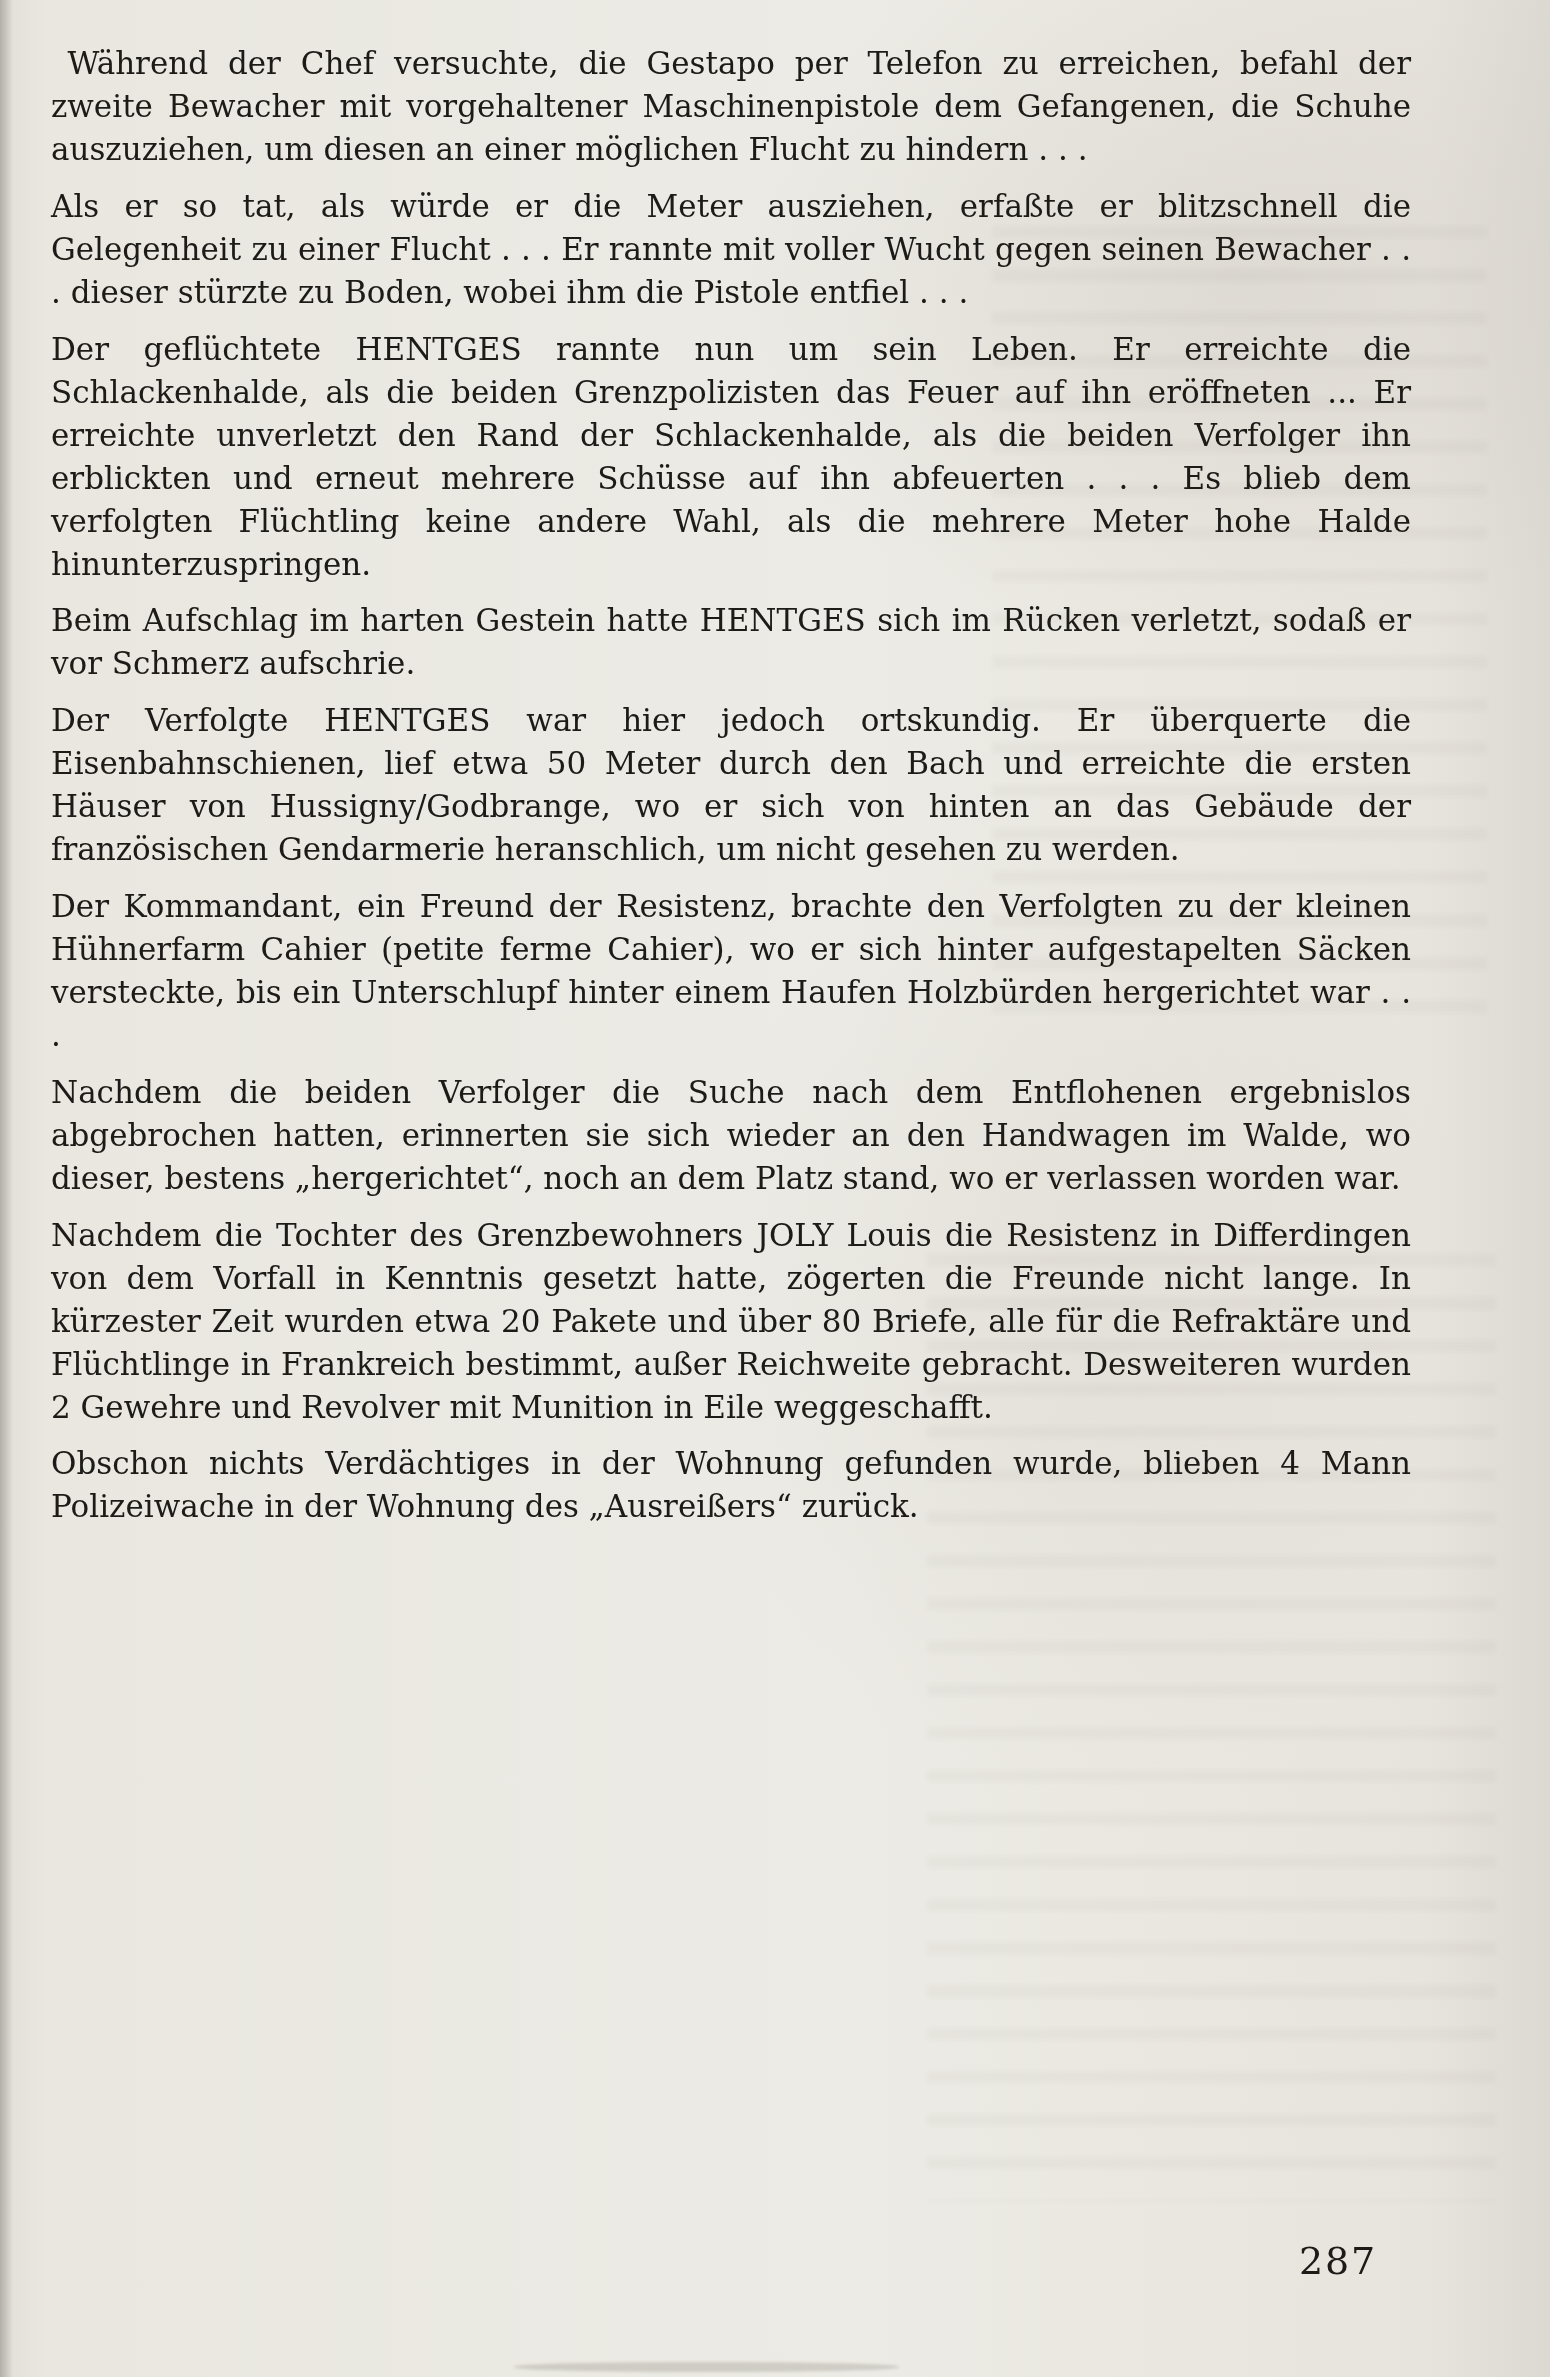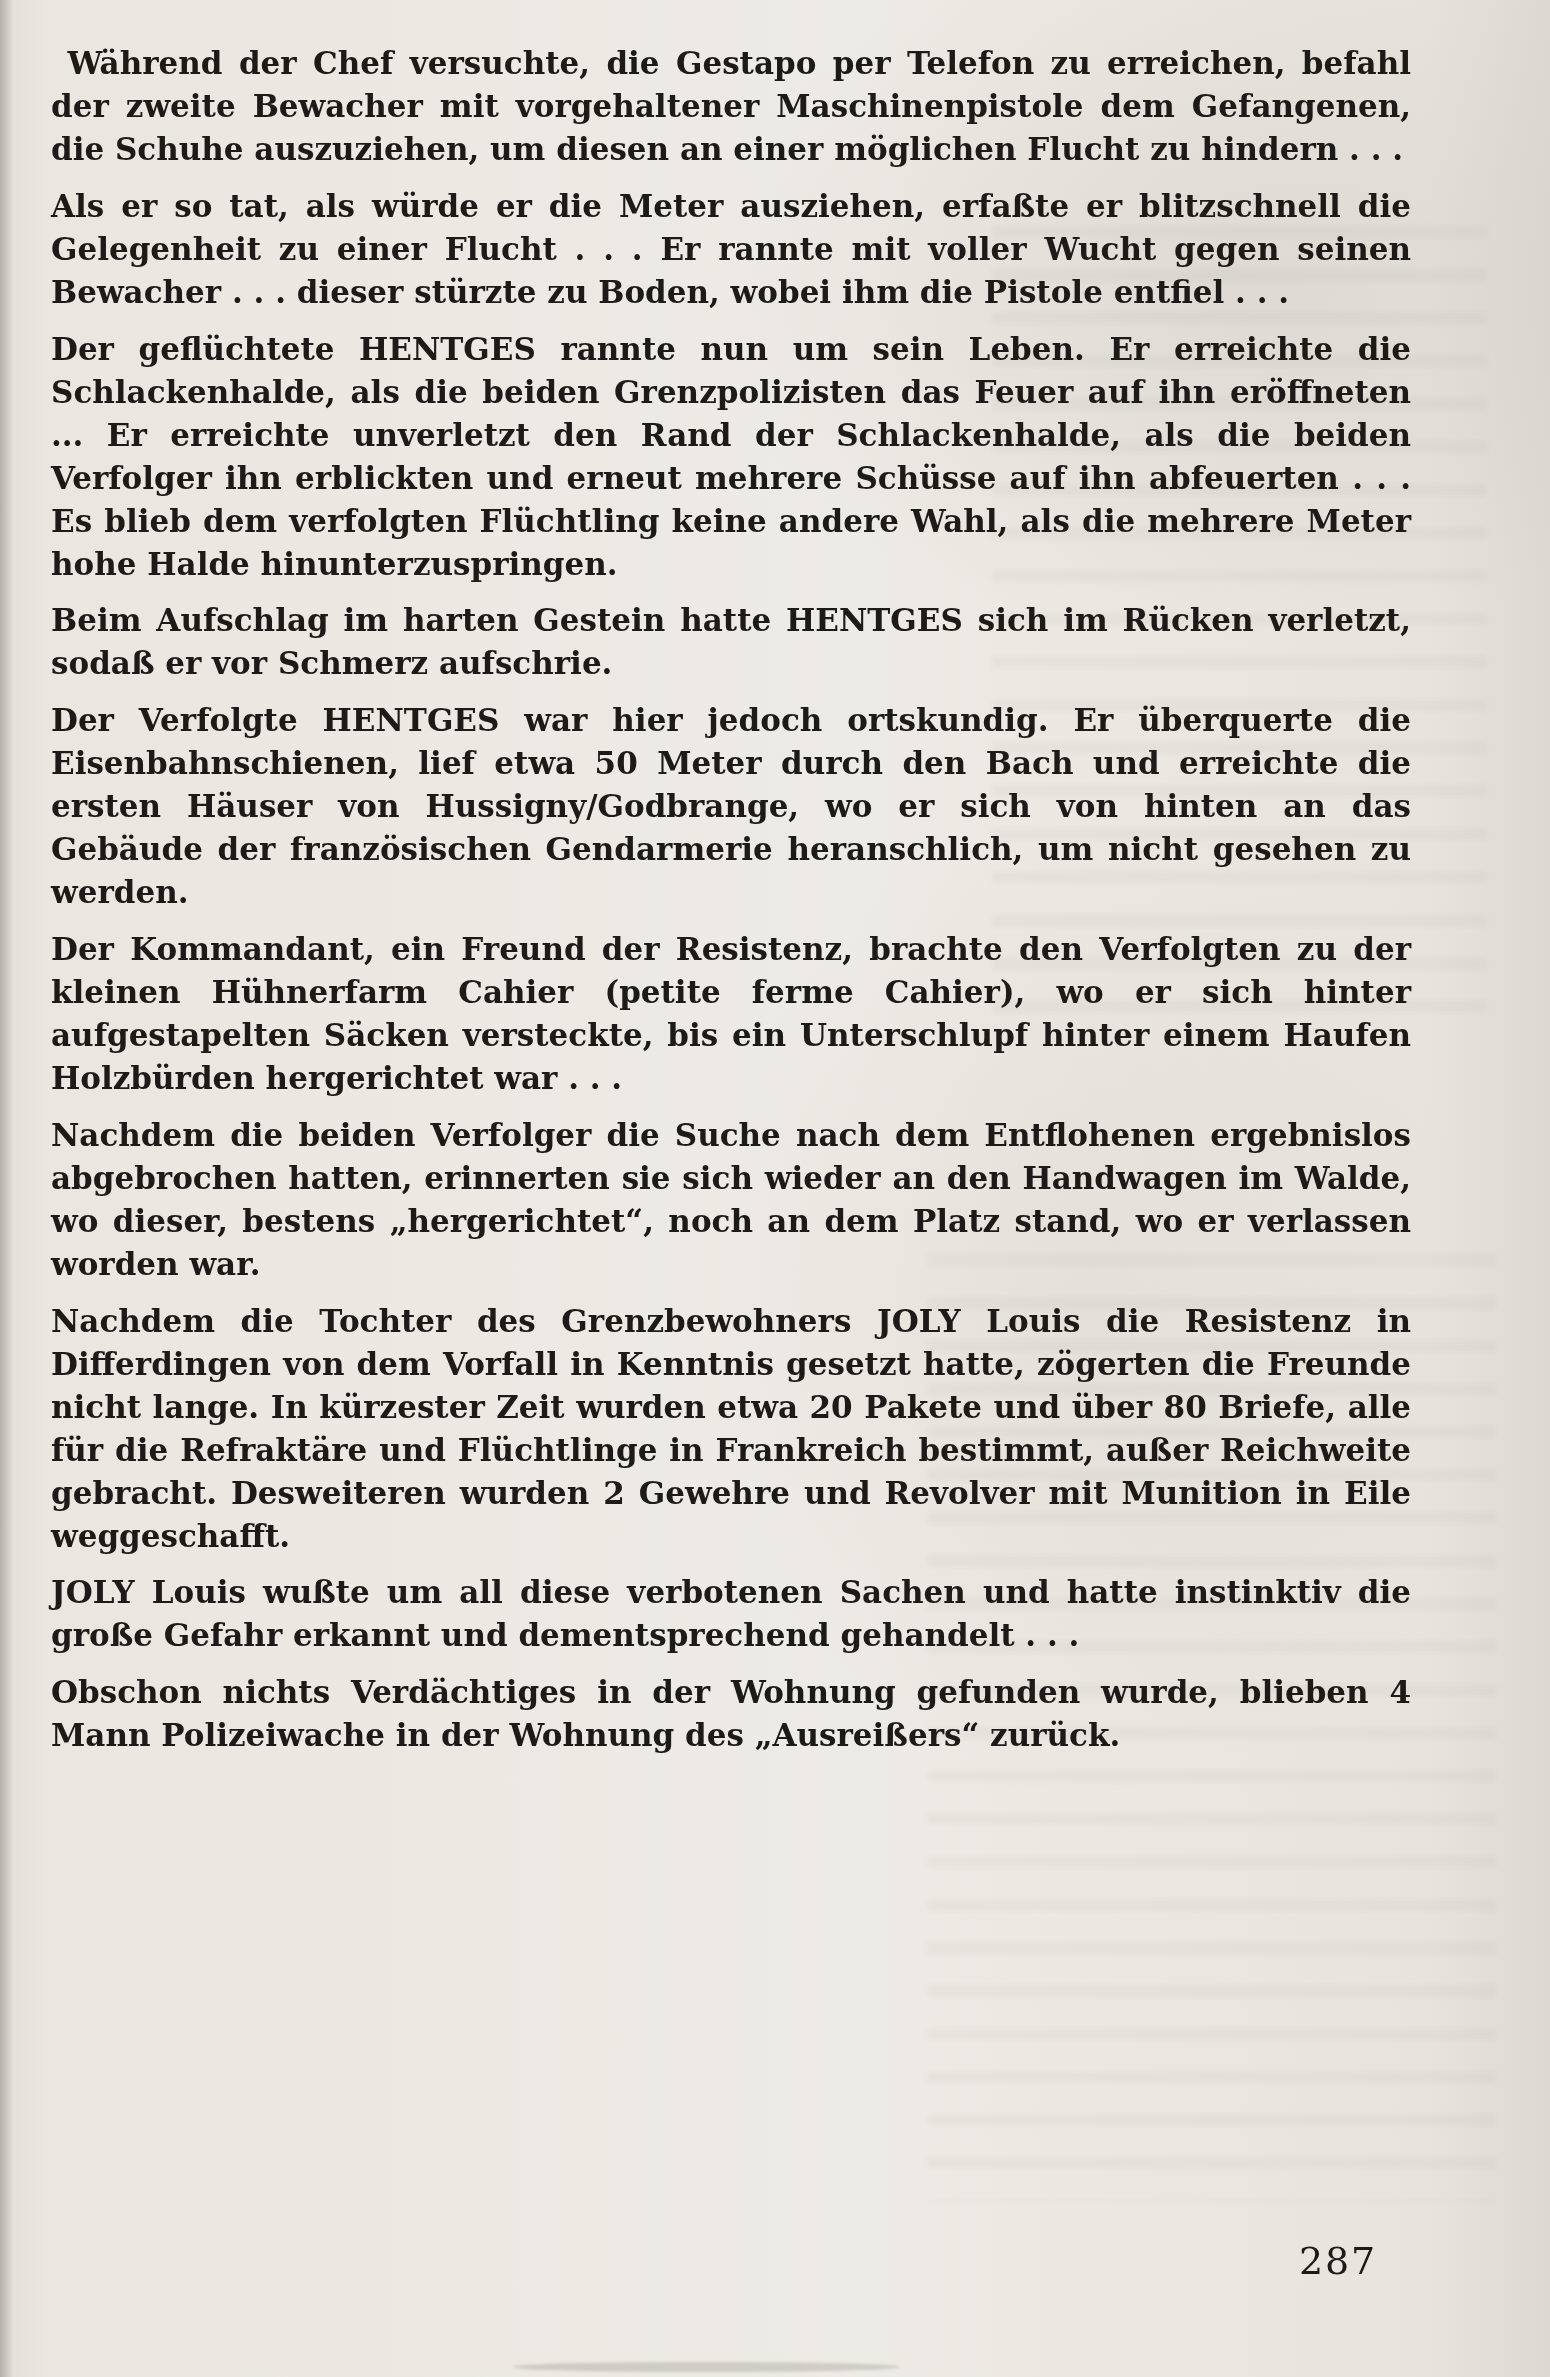--- a/index.html
+++ b/index.html
@@ -42,21 +42,20 @@
     left: 51px;
     top: 42px;
     width: 1360px;
     font-size: 31px;
     line-height: 43px;
     color: #1d1b18;
     text-align: justify;
   }
   .text-block p {
     margin: 0 0 13.8px 0;
-    font-weight: bold;
   }
   .text-block p:first-child {
     text-indent: 16.5px;
   }
   .page-number {
     position: absolute;
     right: 174px;
     bottom: 94px;
     font-size: 38px;
     color: #1d1b18;
@@ -93,21 +92,20 @@
 
   <div class="text-block">
       <p>Während der Chef versuchte, die Gestapo per Telefon zu erreichen, befahl der zweite Bewacher mit vorgehaltener Maschinenpistole dem Gefangenen, die Schuhe auszuziehen, um diesen an einer möglichen Flucht zu hindern . . .</p>
       <p>Als er so tat, als würde er die Meter ausziehen, erfaßte er blitzschnell die Gelegenheit zu einer Flucht . . . Er rannte mit voller Wucht gegen seinen Bewacher . . . dieser stürzte zu Boden, wobei ihm die Pistole entfiel . . .</p>
       <p>Der geflüchtete HENTGES rannte nun um sein Leben. Er erreichte die Schlackenhalde, als die beiden Grenzpolizisten das Feuer auf ihn eröffneten ... Er erreichte unverletzt den Rand der Schlackenhalde, als die beiden Verfolger ihn erblickten und erneut mehrere Schüsse auf ihn abfeuerten . . . Es blieb dem verfolgten Flüchtling keine andere Wahl, als die mehrere Meter hohe Halde hinunterzuspringen.</p>
       <p>Beim Aufschlag im harten Gestein hatte HENTGES sich im Rücken verletzt, sodaß er vor Schmerz aufschrie.</p>
       <p>Der Verfolgte HENTGES war hier jedoch ortskundig. Er überquerte die Eisenbahnschienen, lief etwa 50 Meter durch den Bach und erreichte die ersten Häuser von Hussigny/Godbrange, wo er sich von hinten an das Gebäude der französischen Gendarmerie heranschlich, um nicht gesehen zu werden.</p>
       <p>Der Kommandant, ein Freund der Resistenz, brachte den Verfolgten zu der kleinen Hühnerfarm Cahier (petite ferme Cahier), wo er sich hinter aufgestapelten Säcken versteckte, bis ein Unterschlupf hinter einem Haufen Holzbürden hergerichtet war . . .</p>
       <p>Nachdem die beiden Verfolger die Suche nach dem Entflohenen ergebnislos abgebrochen hatten, erinnerten sie sich wieder an den Handwagen im Walde, wo dieser, bestens „hergerichtet“, noch an dem Platz stand, wo er verlassen worden war.</p>
       <p>Nachdem die Tochter des Grenzbewohners JOLY Louis die Resistenz in Differdingen von dem Vorfall in Kenntnis gesetzt hatte, zögerten die Freunde nicht lange. In kürzester Zeit wurden etwa 20 Pakete und über 80 Briefe, alle für die Refraktäre und Flüchtlinge in Frankreich bestimmt, außer Reichweite gebracht. Desweiteren wurden 2 Gewehre und Revolver mit Munition in Eile weggeschafft.</p>
-      <p>JOLY Louis wußte um all diese verbotenen Sachen und hatte instinktiv die große Gefahr erkannt und dementsprechend gehandelt . . .</p>
       <p>Obschon nichts Verdächtiges in der Wohnung gefunden wurde, blieben 4 Mann Polizeiwache in der Wohnung des „Ausreißers“ zurück.</p>
     </div>
 
   <div class="page-number">287</div>
 
   <div class="scan-bottom-artifact"></div>
 </div>
 
 
 </body></html>

